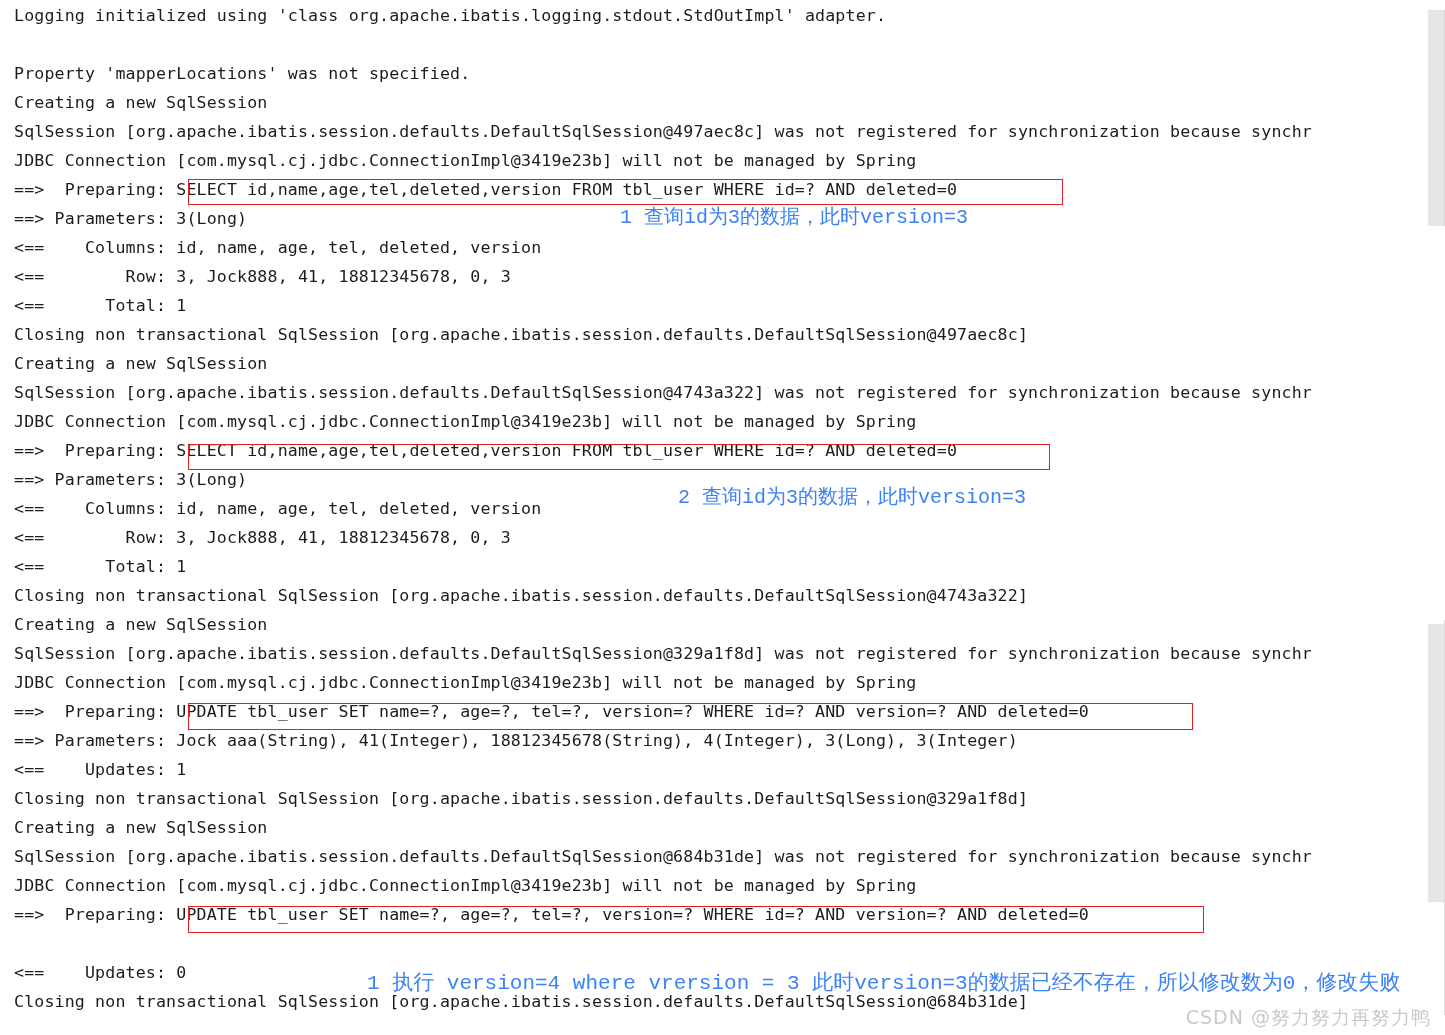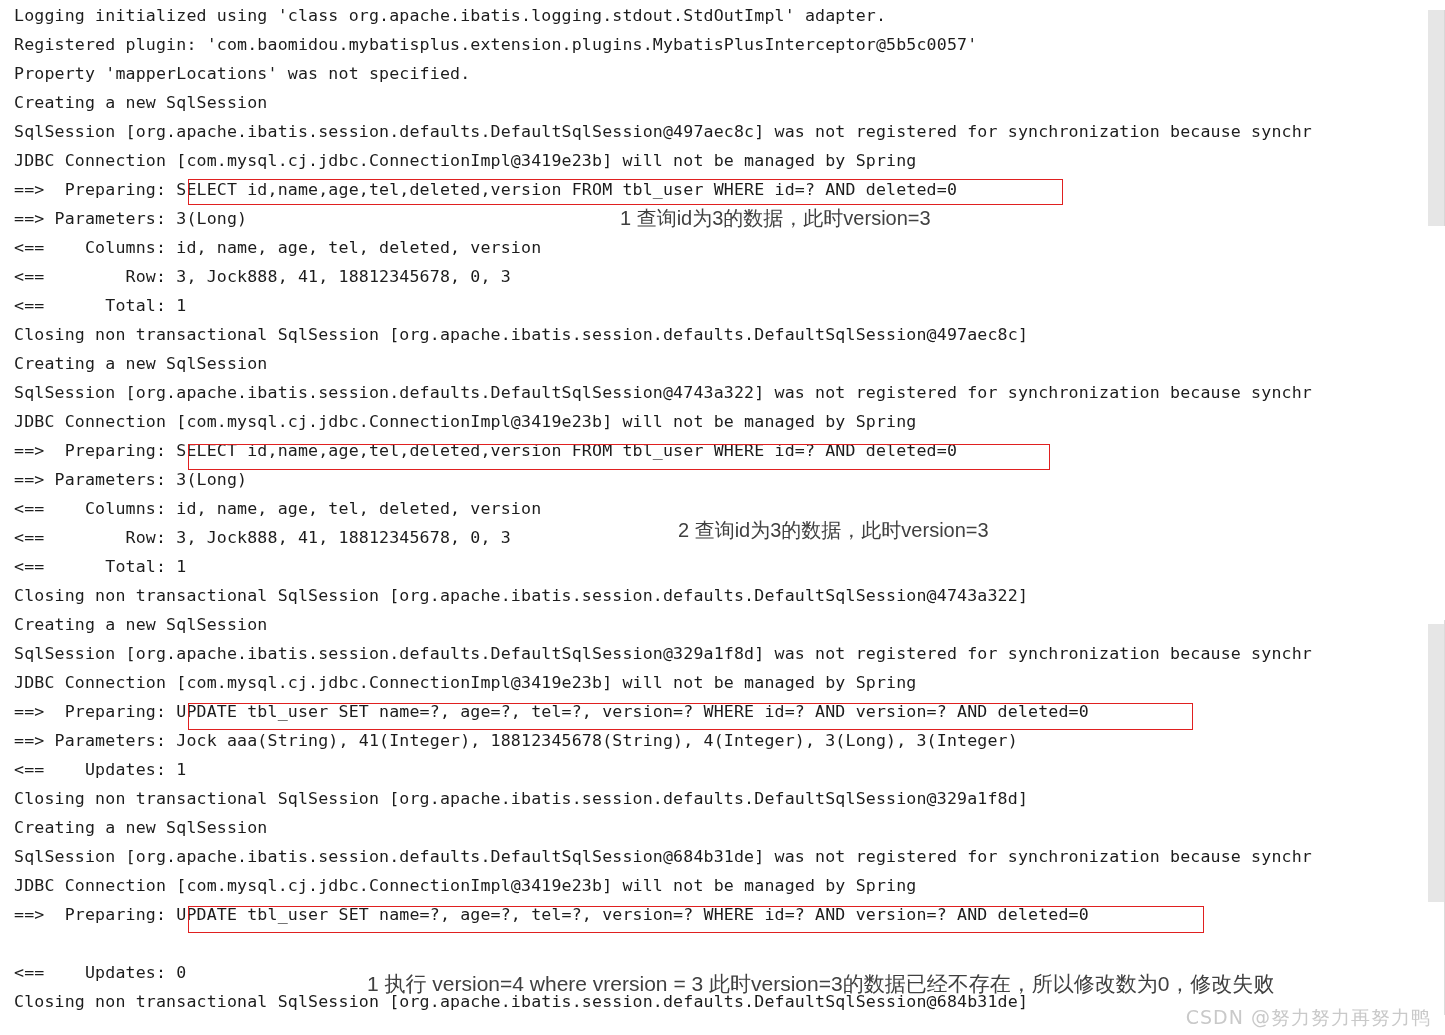--- a/index.html
+++ b/index.html
@@ -41,22 +41,22 @@
     position: absolute;
     border: 1.6px solid #e02020;
     box-sizing: border-box;
     background: transparent;
     pointer-events: none;
   }
   
   .annotation {
     position: absolute;
     white-space: pre;
-    color: #404040;
-    font-family: Liberation Sans, sans-serif;
+    color: #3b82f6;
+    font-family: Liberation Mono, monospace;
     font-size: 20px;
     line-height: 24px;
     font-weight: 400;
   }
   .annotation.small { font-size: 21px; }
   
   .scroll-track {
     position: absolute;
     right: 0px;
     width: 17px;
@@ -85,21 +85,20 @@
     white-space: pre;
   }
 </style>
 </head>
 <body>
 
 <div id="console">
 
   <div class="log-lines">
     <div class="log-line" style="top:6px">Logging initialized using 'class org.apache.ibatis.logging.stdout.StdOutImpl' adapter.</div>
-    <div class="log-line" style="top:35px">Registered plugin: 'com.baomidou.mybatisplus.extension.plugins.MybatisPlusInterceptor@5b5c0057'</div>
     <div class="log-line" style="top:64px">Property 'mapperLocations' was not specified.</div>
     <div class="log-line" style="top:93px">Creating a new SqlSession</div>
     <div class="log-line" style="top:122px">SqlSession [org.apache.ibatis.session.defaults.DefaultSqlSession@497aec8c] was not registered for synchronization because synchr</div>
     <div class="log-line" style="top:151px">JDBC Connection [com.mysql.cj.jdbc.ConnectionImpl@3419e23b] will not be managed by Spring</div>
     <div class="log-line" style="top:180px">==&gt;  Preparing: SELECT id,name,age,tel,deleted,version FROM tbl_user WHERE id=? AND deleted=0</div>
     <div class="log-line" style="top:209px">==&gt; Parameters: 3(Long)</div>
     <div class="log-line" style="top:238px">&lt;==    Columns: id, name, age, tel, deleted, version</div>
     <div class="log-line" style="top:267px">&lt;==        Row: 3, Jock888, 41, 18812345678, 0, 3</div>
     <div class="log-line" style="top:296px">&lt;==      Total: 1</div>
     <div class="log-line" style="top:325px">Closing non transactional SqlSession [org.apache.ibatis.session.defaults.DefaultSqlSession@497aec8c]</div>
@@ -126,21 +125,21 @@
     <div class="log-line" style="top:963px">&lt;==    Updates: 0</div>
     <div class="log-line" style="top:992px">Closing non transactional SqlSession [org.apache.ibatis.session.defaults.DefaultSqlSession@684b31de]</div>
   </div>
 
   <div class="sql-box" style="left:188px; top:179px; width:875px; height:26px;"></div>
   <div class="sql-box" style="left:188px; top:444px; width:862px; height:26px;"></div>
   <div class="sql-box" style="left:188px; top:703px; width:1005px; height:27px;"></div>
   <div class="sql-box" style="left:188px; top:906px; width:1016px; height:27px;"></div>
 
   <div class="annotation" style="left:620px; top:206px;">1 查询id为3的数据，此时version=3</div>
-  <div class="annotation" style="left:678px; top:486px;margin-top:32px;">2 查询id为3的数据，此时version=3</div>
+  <div class="annotation" style="left:678px; top:486px;">2 查询id为3的数据，此时version=3</div>
   <div class="annotation small" style="left:367px; top:972px;">1 执行 version=4 where vrersion = 3 此时version=3的数据已经不存在，所以修改数为0，修改失败</div>
 
   <div class="scroll-track" style="top:0px; height:1035px;">
     <div class="scroll-thumb" style="left:0px; top:10px; height:216px;"></div>
     <div class="scroll-thumb" style="left:0px; top:624px; height:278px;"></div>
   </div>
   <div class="scroll-divider" style="right:0px; top:620px; height:395px;"></div>
 
   <div class="watermark">CSDN @努力努力再努力鸭</div>
 

